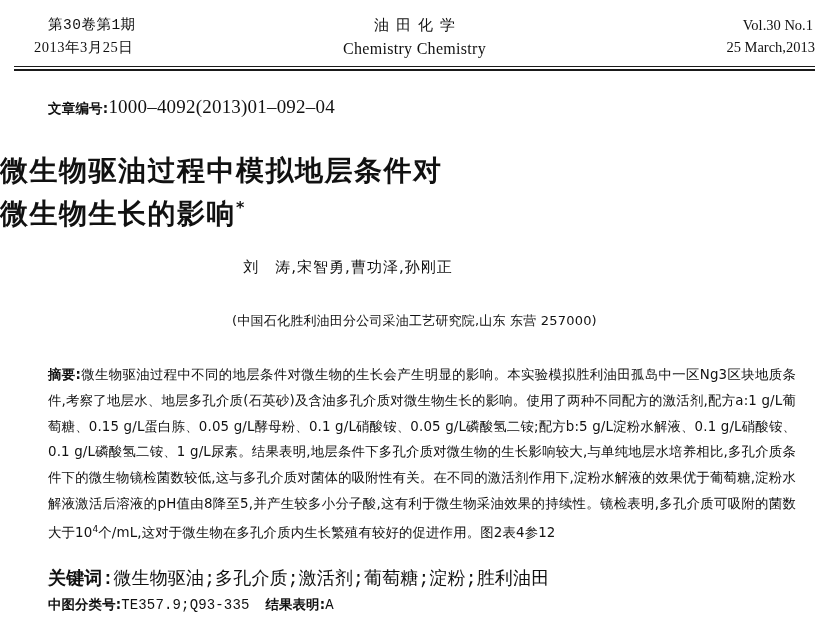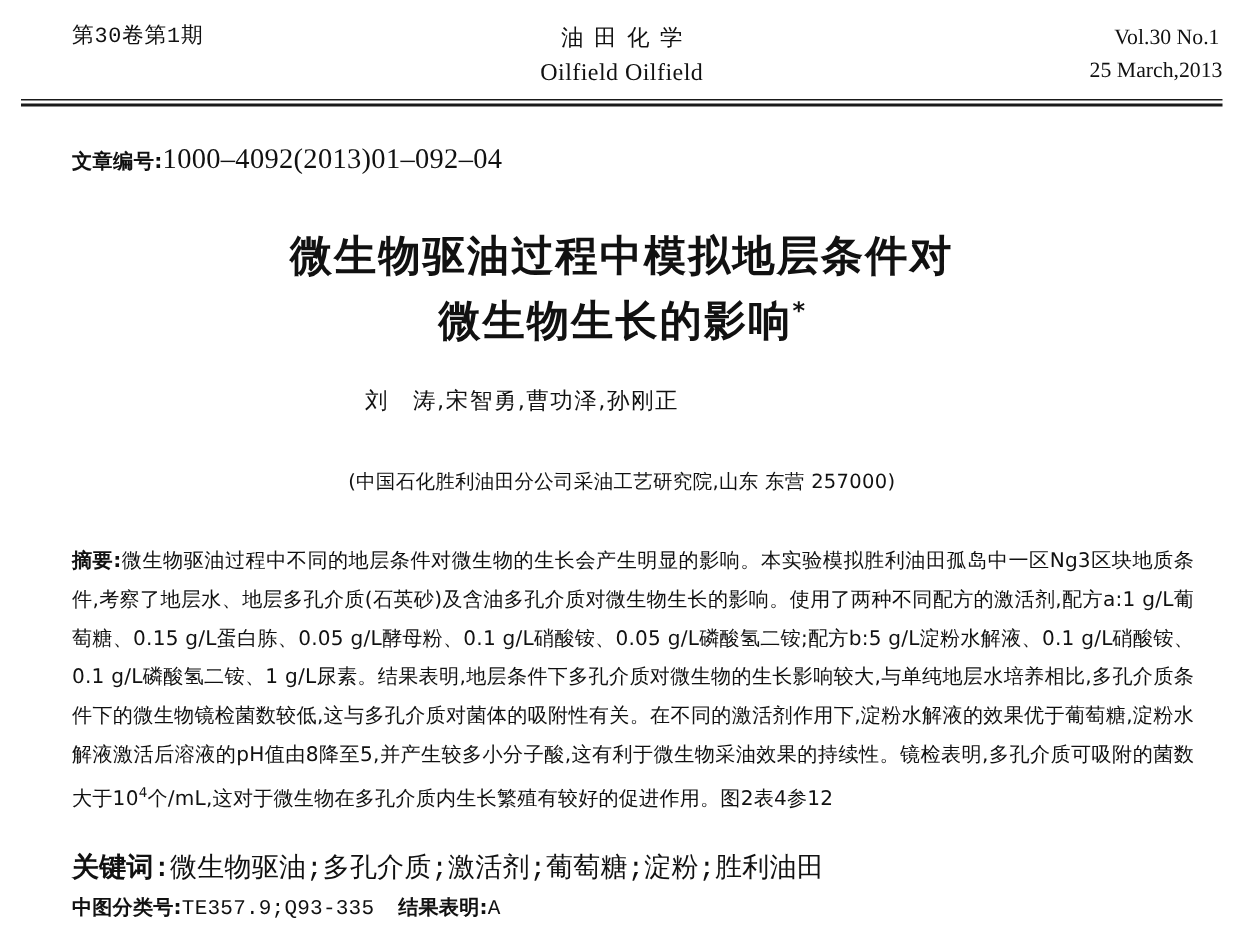--- a/index.html
+++ b/index.html
@@ -105,21 +105,21 @@
     font-family: "Liberation Serif", "DejaVu Serif", serif;
     font-size: 19px;
   }
 
   
   .title {
     position: absolute;
     left: 0;
     top: 150px;
     width: 829px;
-    text-align: center;
+    text-align: left;
     font-family: "DejaVu Sans", "Liberation Sans", sans-serif;
     font-weight: bold;
     font-size: 28px;
     line-height: 1.52;
     letter-spacing: 1.5px;
   }
   .title .star {
     font-size: 16px;
     vertical-align: super;
     letter-spacing: 0;
@@ -200,25 +200,26 @@
 </style>
 </head>
 <body>
 
 <div class="page">
 
   <div class="masthead">
 
     <div class="mast-col mast-left">
       <div class="row1">第30卷第1期</div>
+      <div class="row2">2013年3月25日</div>
     </div>
 
     <div class="mast-col mast-center">
       <div class="cn">油田化学</div>
-      <div class="en">Oilfield Oilfield</div>
+      <div class="en">Chemistry Chemistry</div>
     </div>
 
     <div class="mast-col mast-right">
       <div class="row1">Vol.30  No.1</div>
       <div class="row2">25 March,2013</div>
     </div>
   </div>
 
   <div class="rule-group">
     <div class="rule-thin"></div>

